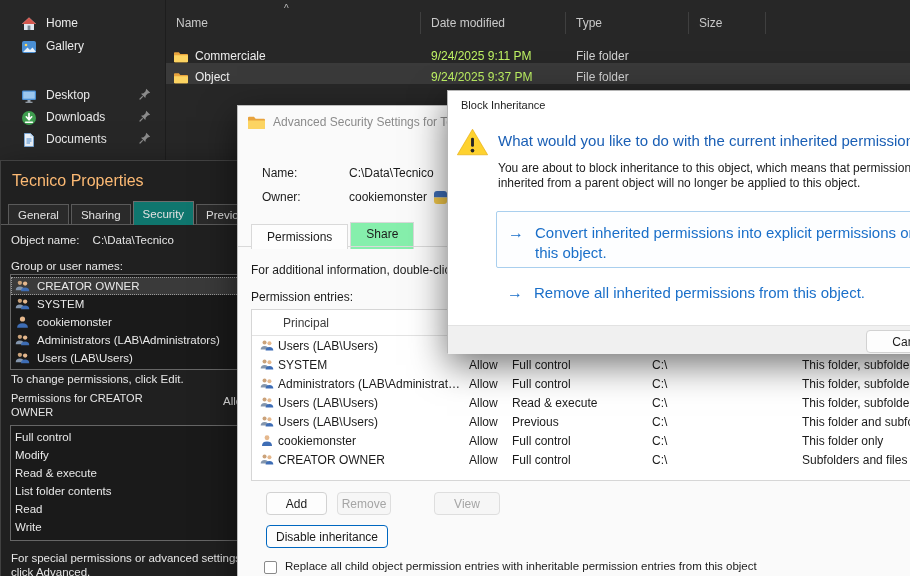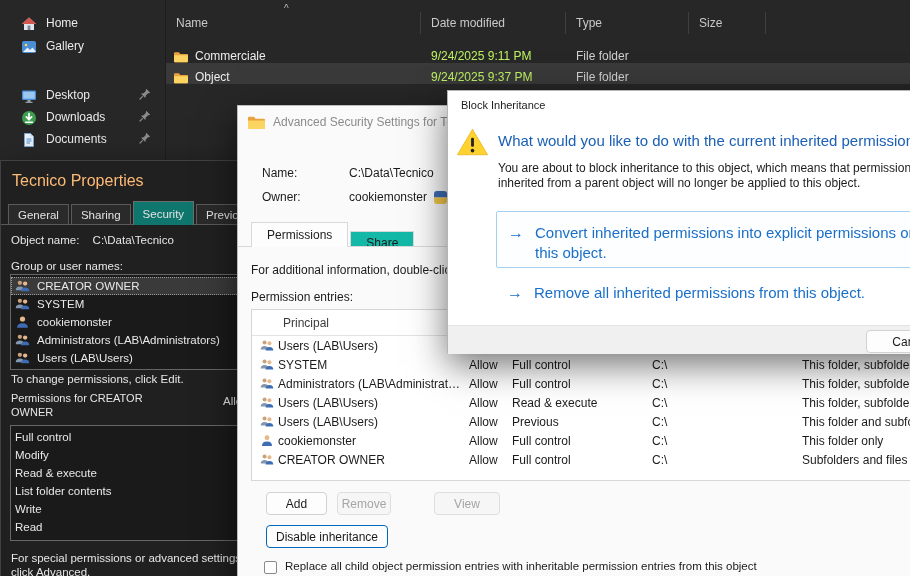--- a/index.html
+++ b/index.html
@@ -57,21 +57,21 @@
 
   
   .adv{left:237px;top:105px;width:700px;height:502px;background:#fafafa;border:1px solid #bdbdbd;z-index:20;color:#1b1b1b}
   .adv-title{position:absolute;left:10px;top:9px;display:flex;align-items:center;gap:8px;font-size:12px;color:#8b8b8b;white-space:nowrap}
   .adv-kv{position:absolute;left:24px;font-size:12px;display:flex;align-items:center;white-space:nowrap}
   .adv-kv .k{display:inline-block;width:87px}
   .adv-kv.nrow{top:60px}
   .adv-kv.orow{top:84px}
   .owner-avatar{width:13px;height:13px;border-radius:3px;overflow:hidden;margin-left:7px;display:inline-block}
   .adv-tabs{position:absolute;left:13px;top:116px;display:flex;align-items:flex-end}
-  .atab{height:16px;line-height:23px;padding:0 15px;font-size:12px;background:#14b8a6;border:1px solid #d9d9d9;border-bottom:none;margin-right:2px}
+  .atab{height:27px;line-height:23px;padding:0 15px;font-size:12px;background:#86efac;border:1px solid #d9d9d9;border-bottom:none;margin-right:2px}
   .atab.active{height:25px;line-height:25px;background:#fdfdfd;position:relative;z-index:2}
   .adv-tabline{position:absolute;left:0;top:140px;width:100%;border-top:1px solid #d9d9d9}
   .adv-info{position:absolute;left:13px;top:157px;font-size:12px;white-space:nowrap}
   .adv-entlabel{position:absolute;left:13px;top:184px;font-size:12px}
   .adv-table{position:absolute;left:13px;top:203px;width:680px;height:172px;background:#fff;border:1px solid #d6d6d6}
   .adv-thead{height:26px;border-bottom:1px solid #e3e3e3;display:flex;align-items:center;font-size:12px;color:#3c3c3c}
   .adv-thead .th{margin-left:31px}
   .adv-tr{display:grid;grid-template-columns:18px 191px 43px 140px 150px auto;align-items:center;height:19px;padding-left:8px;font-size:12px;white-space:nowrap}
   .adv-tr .principal{overflow:hidden;text-overflow:ellipsis;padding-right:6px}
   .btn{position:absolute;height:23px;background:#fdfdfd;border:1px solid #d2d2d2;border-radius:4px;font-size:12px;display:flex;align-items:center;justify-content:center;color:#1b1b1b}
@@ -307,24 +307,24 @@
       <div class="plist-item">
           <span>Modify</span>
         </div>
       <div class="plist-item">
           <span>Read &amp; execute</span>
         </div>
       <div class="plist-item">
           <span>List folder contents</span>
         </div>
       <div class="plist-item">
+          <span>Read</span>
+        </div>
+      <div class="plist-item">
           <span>Write</span>
-        </div>
-      <div class="plist-item">
-          <span>Read</span>
         </div>
     </div>
 
     <div class="p-advhint">
       <div>For special permissions or advanced settings,</div>
       <div>click Advanced.</div>
     </div>
   </div>
 
   <div class="win adv">

